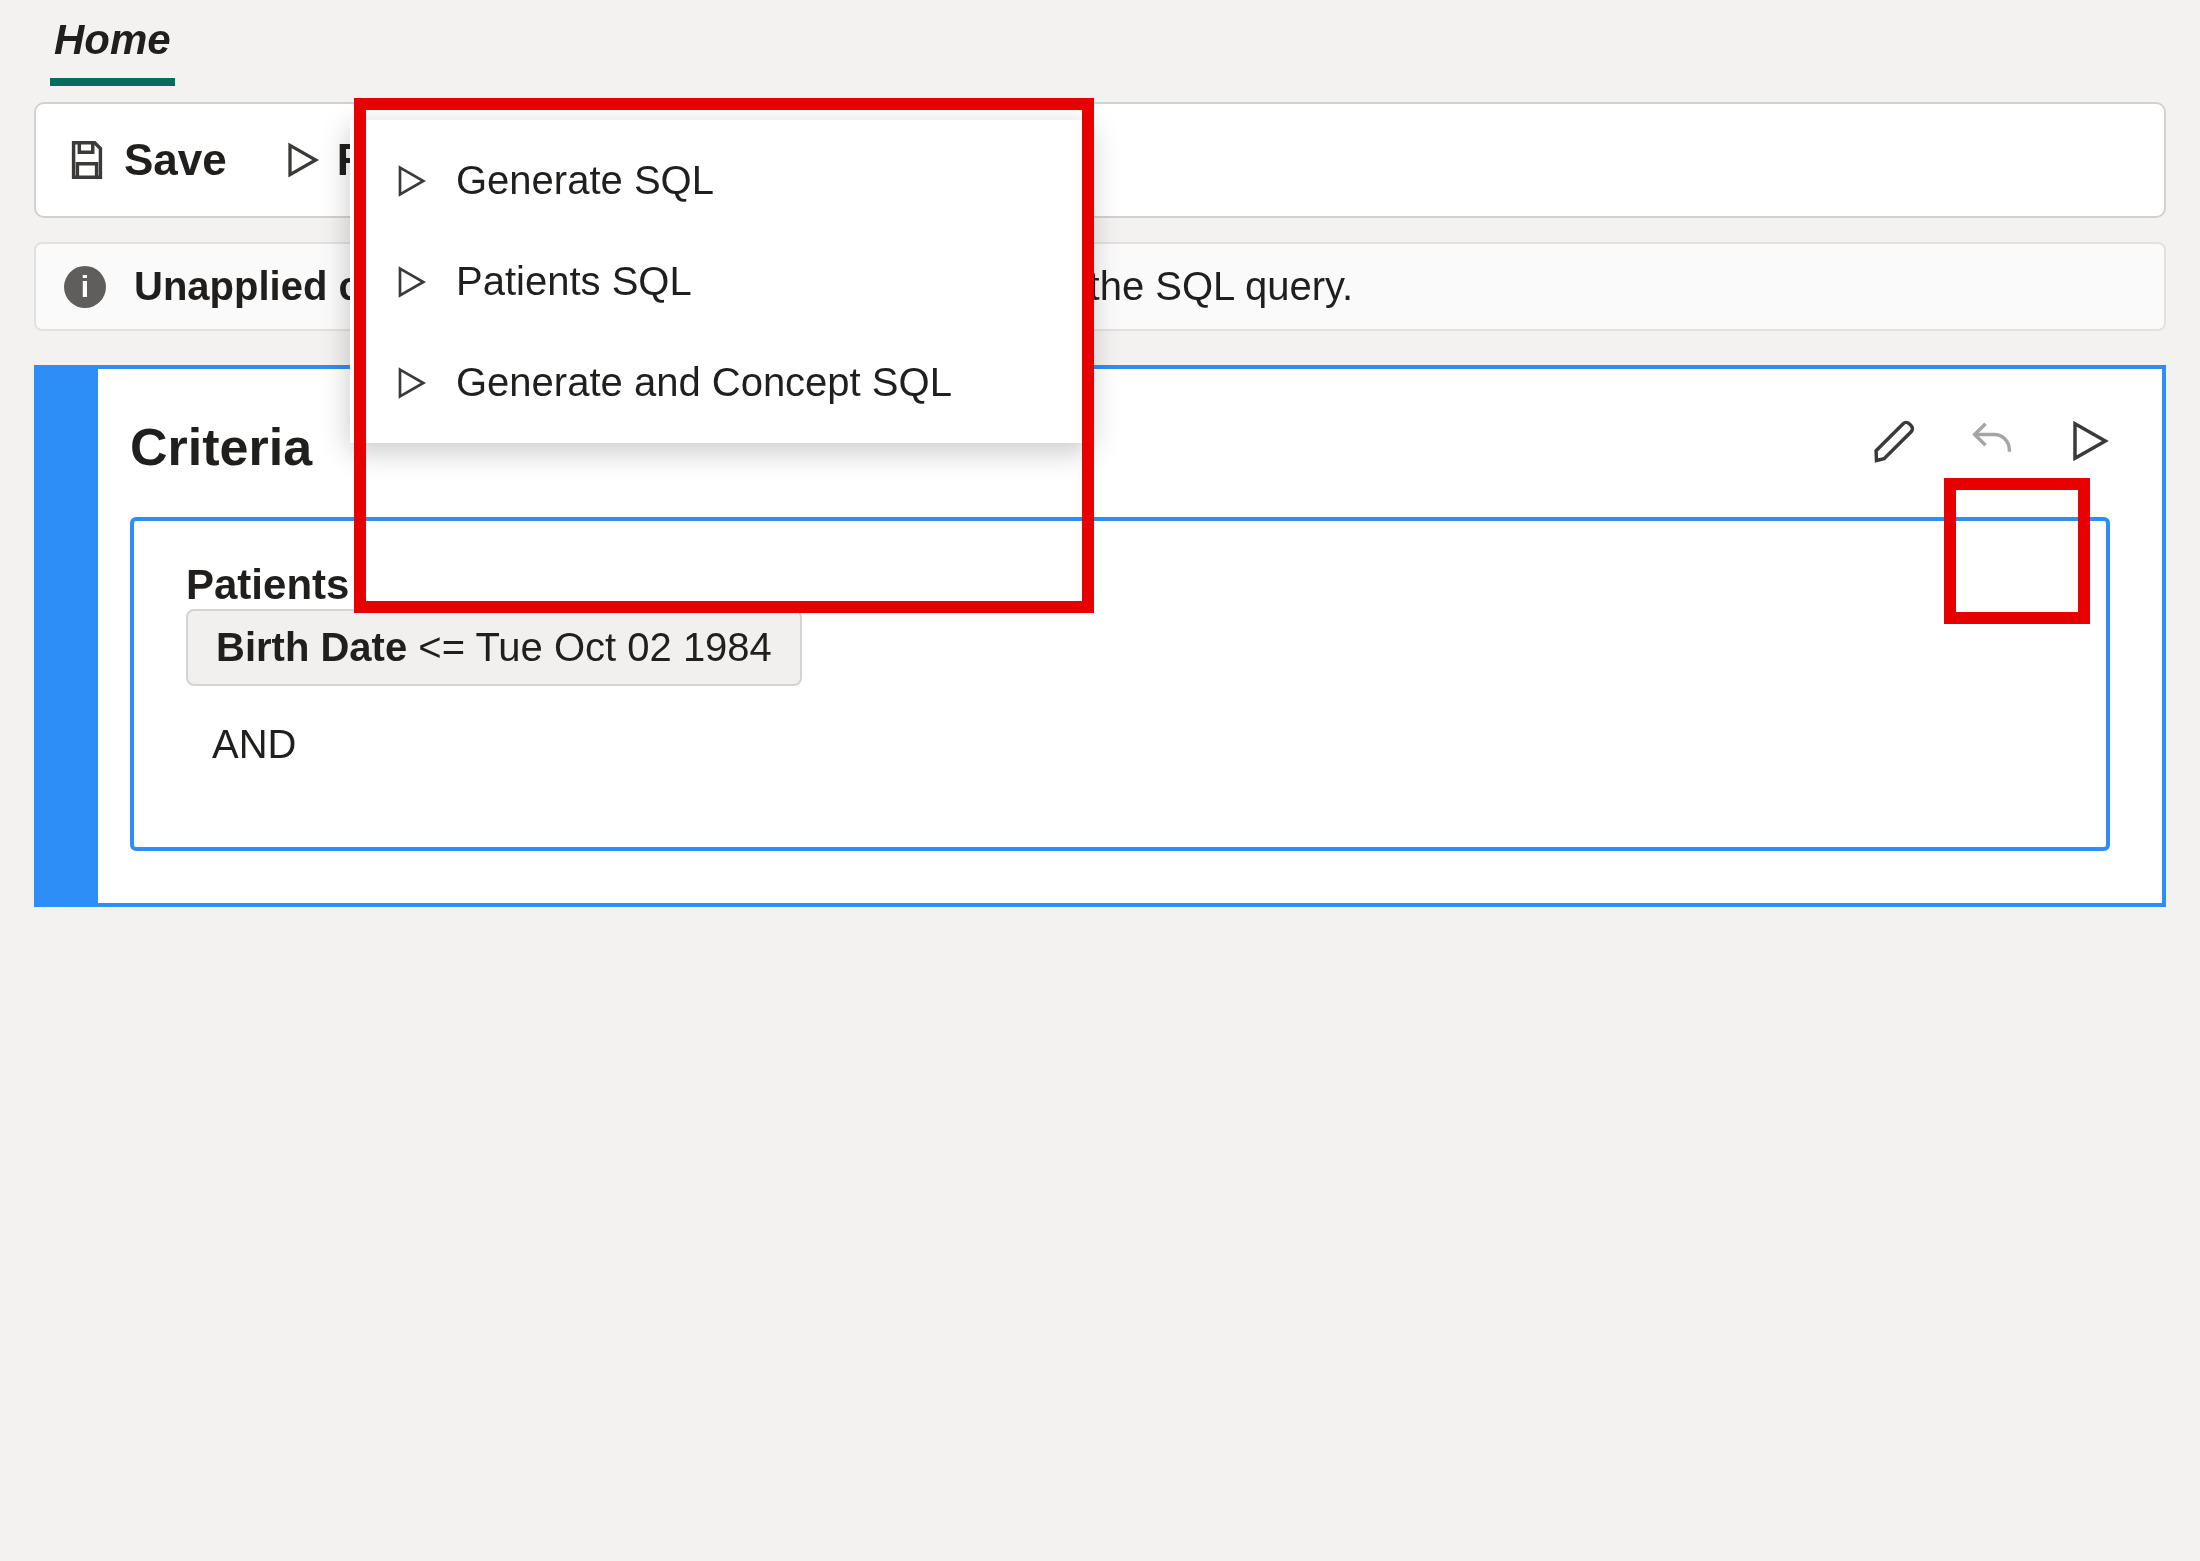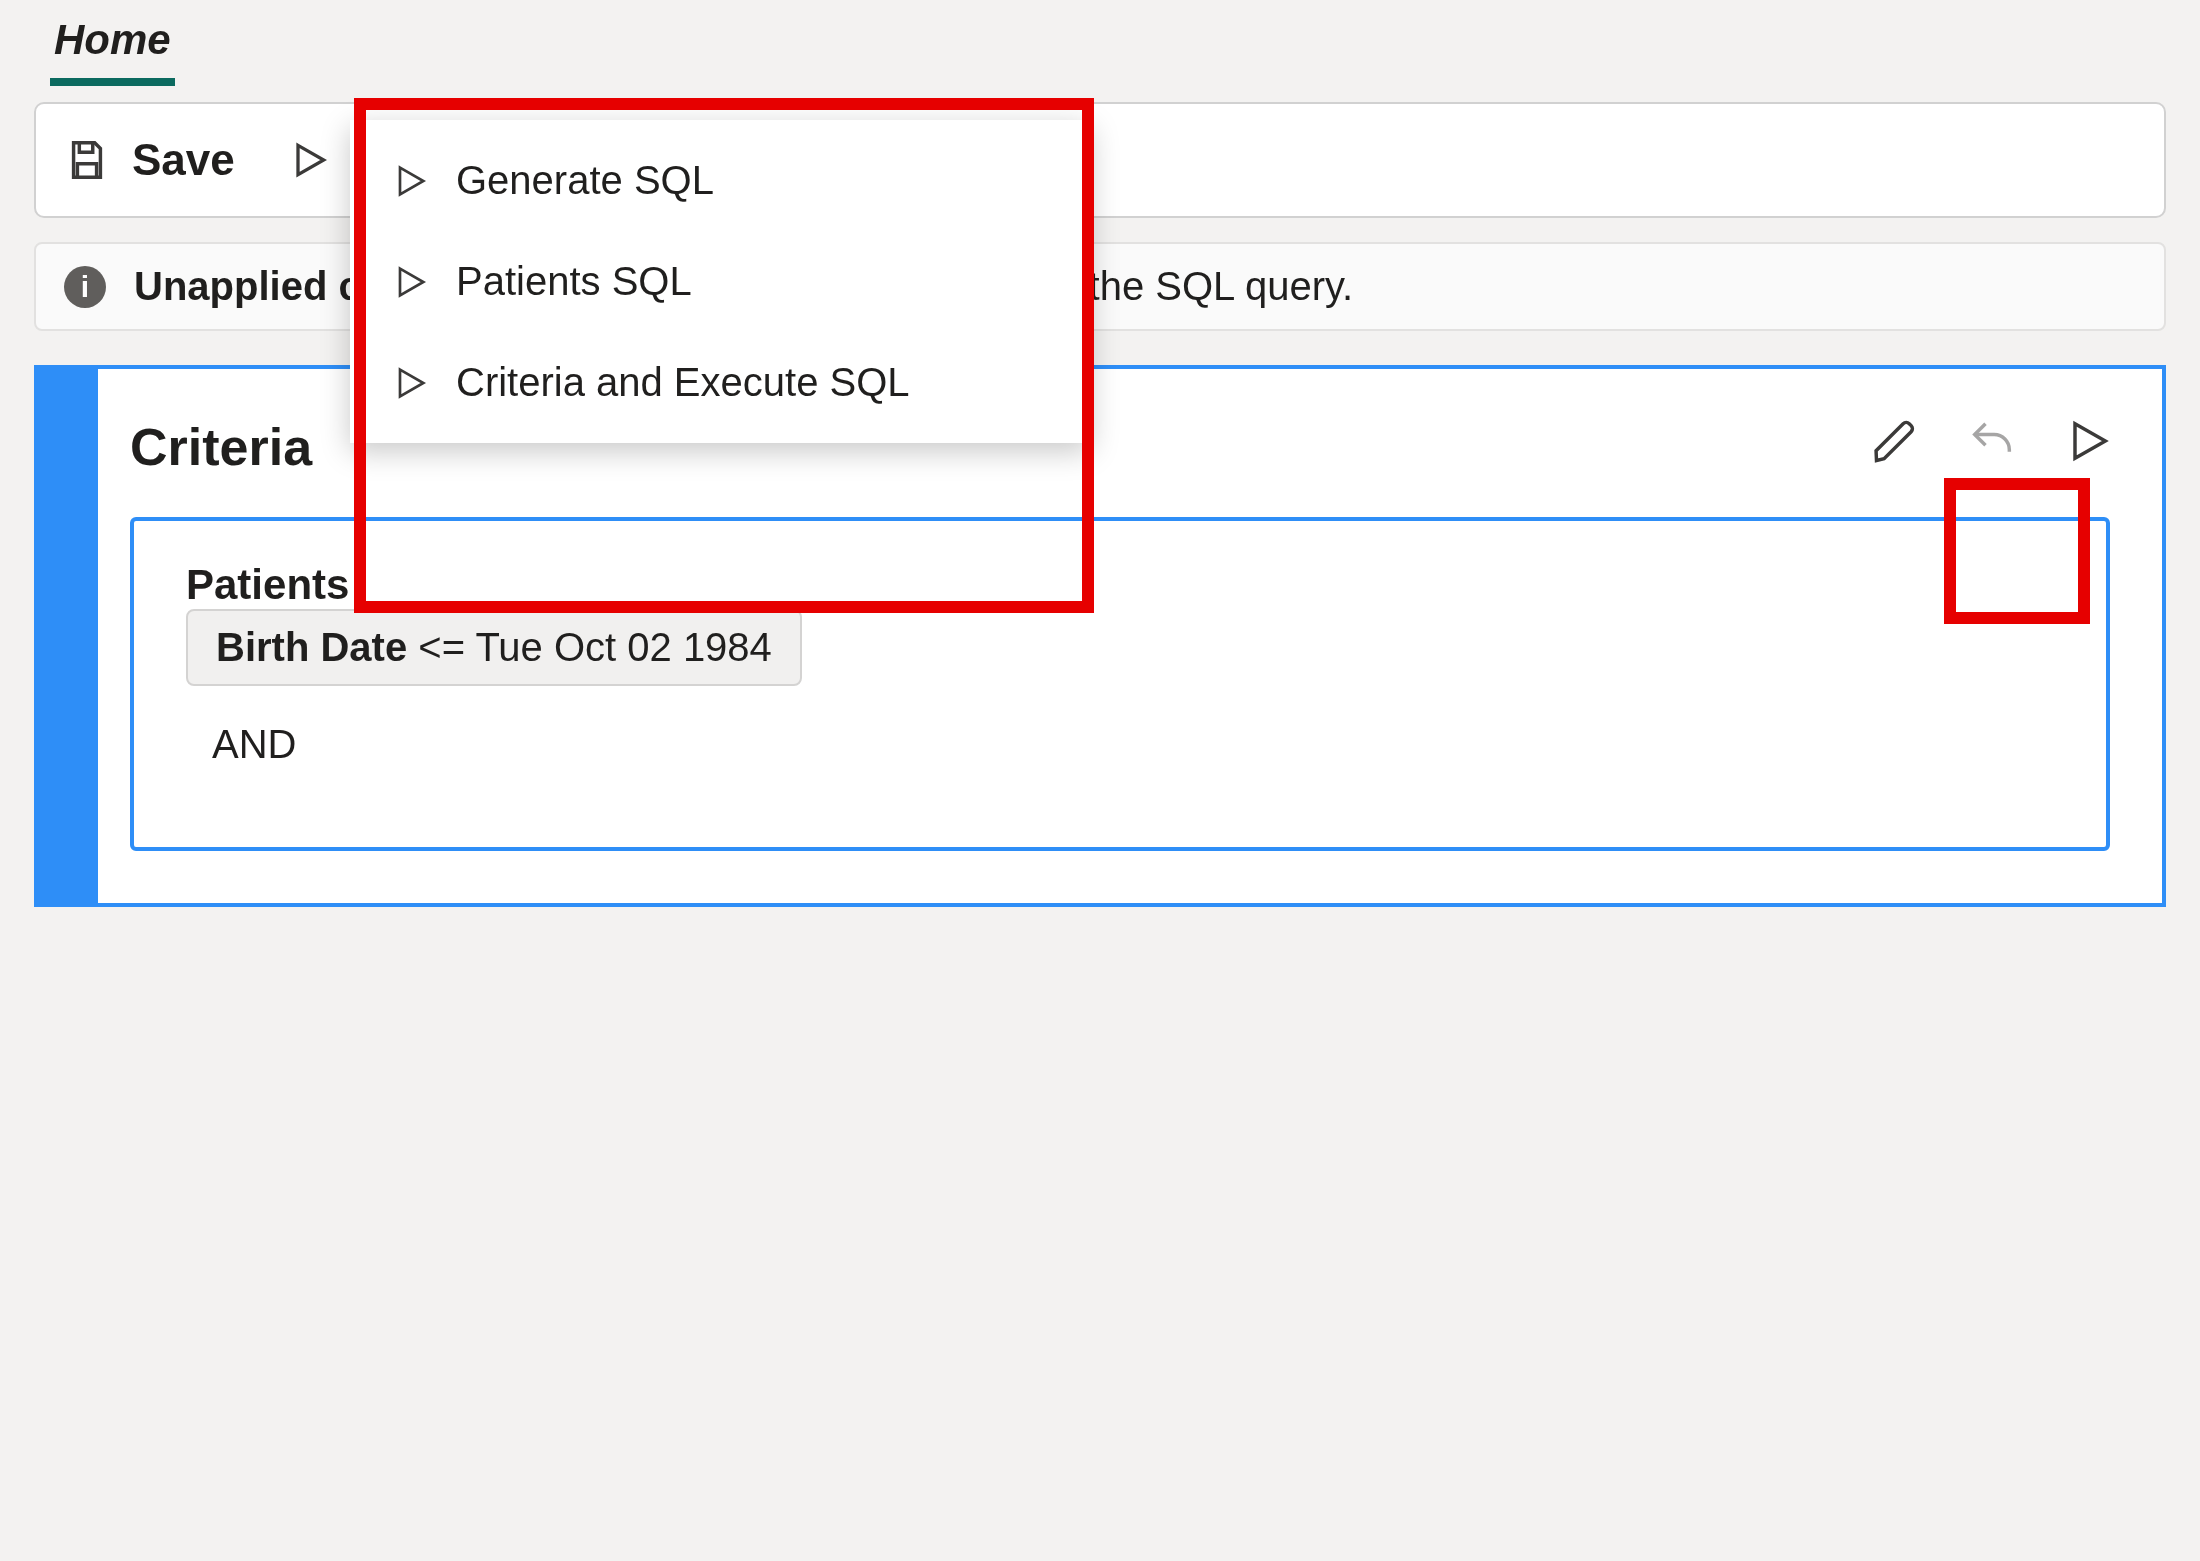--- a/index.html
+++ b/index.html
@@ -33,21 +33,21 @@
     border-radius: 10px;
     display: flex;
     align-items: center;
     padding: 28px 28px;
     gap: 52px;
     position: relative;
   }
   .tb-btn {
     display: flex;
     align-items: center;
-    gap: 22px;
+    gap: 14px;
     font-size: 44px;
     font-weight: 600;
     cursor: pointer;
   }
   .tb-btn.run { font-weight: 700; }
   .tb-btn.disabled { color: #a7a6a5; cursor: default; font-weight: 400; }
   .tb-sep {
     width: 2px; height: 56px; background: #d9d8d7;
   }
   .icon svg { display: block; }
@@ -243,21 +243,21 @@
         </svg>
     </span>
     <span>Patients SQL</span>
   </div>
   <div class="dropdown-item">
     <span class="icon">
       <svg width="40" height="40" viewBox="0 0 24 24" fill="none" stroke="#3b3a39" stroke-width="1.6">
           <polygon points="6,4 20,12 6,20"></polygon>
         </svg>
     </span>
-    <span>Criteria and Execute SQL</span>
+    <span>Generate and Concept SQL</span>
   </div>
 </div>
 
 <div class="banner">
   <span class="info-circle">i</span>
   <span>
     <b>Unapplied changes.</b><span> Rerun </span><span class="faux-link">Generate SQL</span><span> to update the SQL query.</span>
   </span>
 </div>
 

